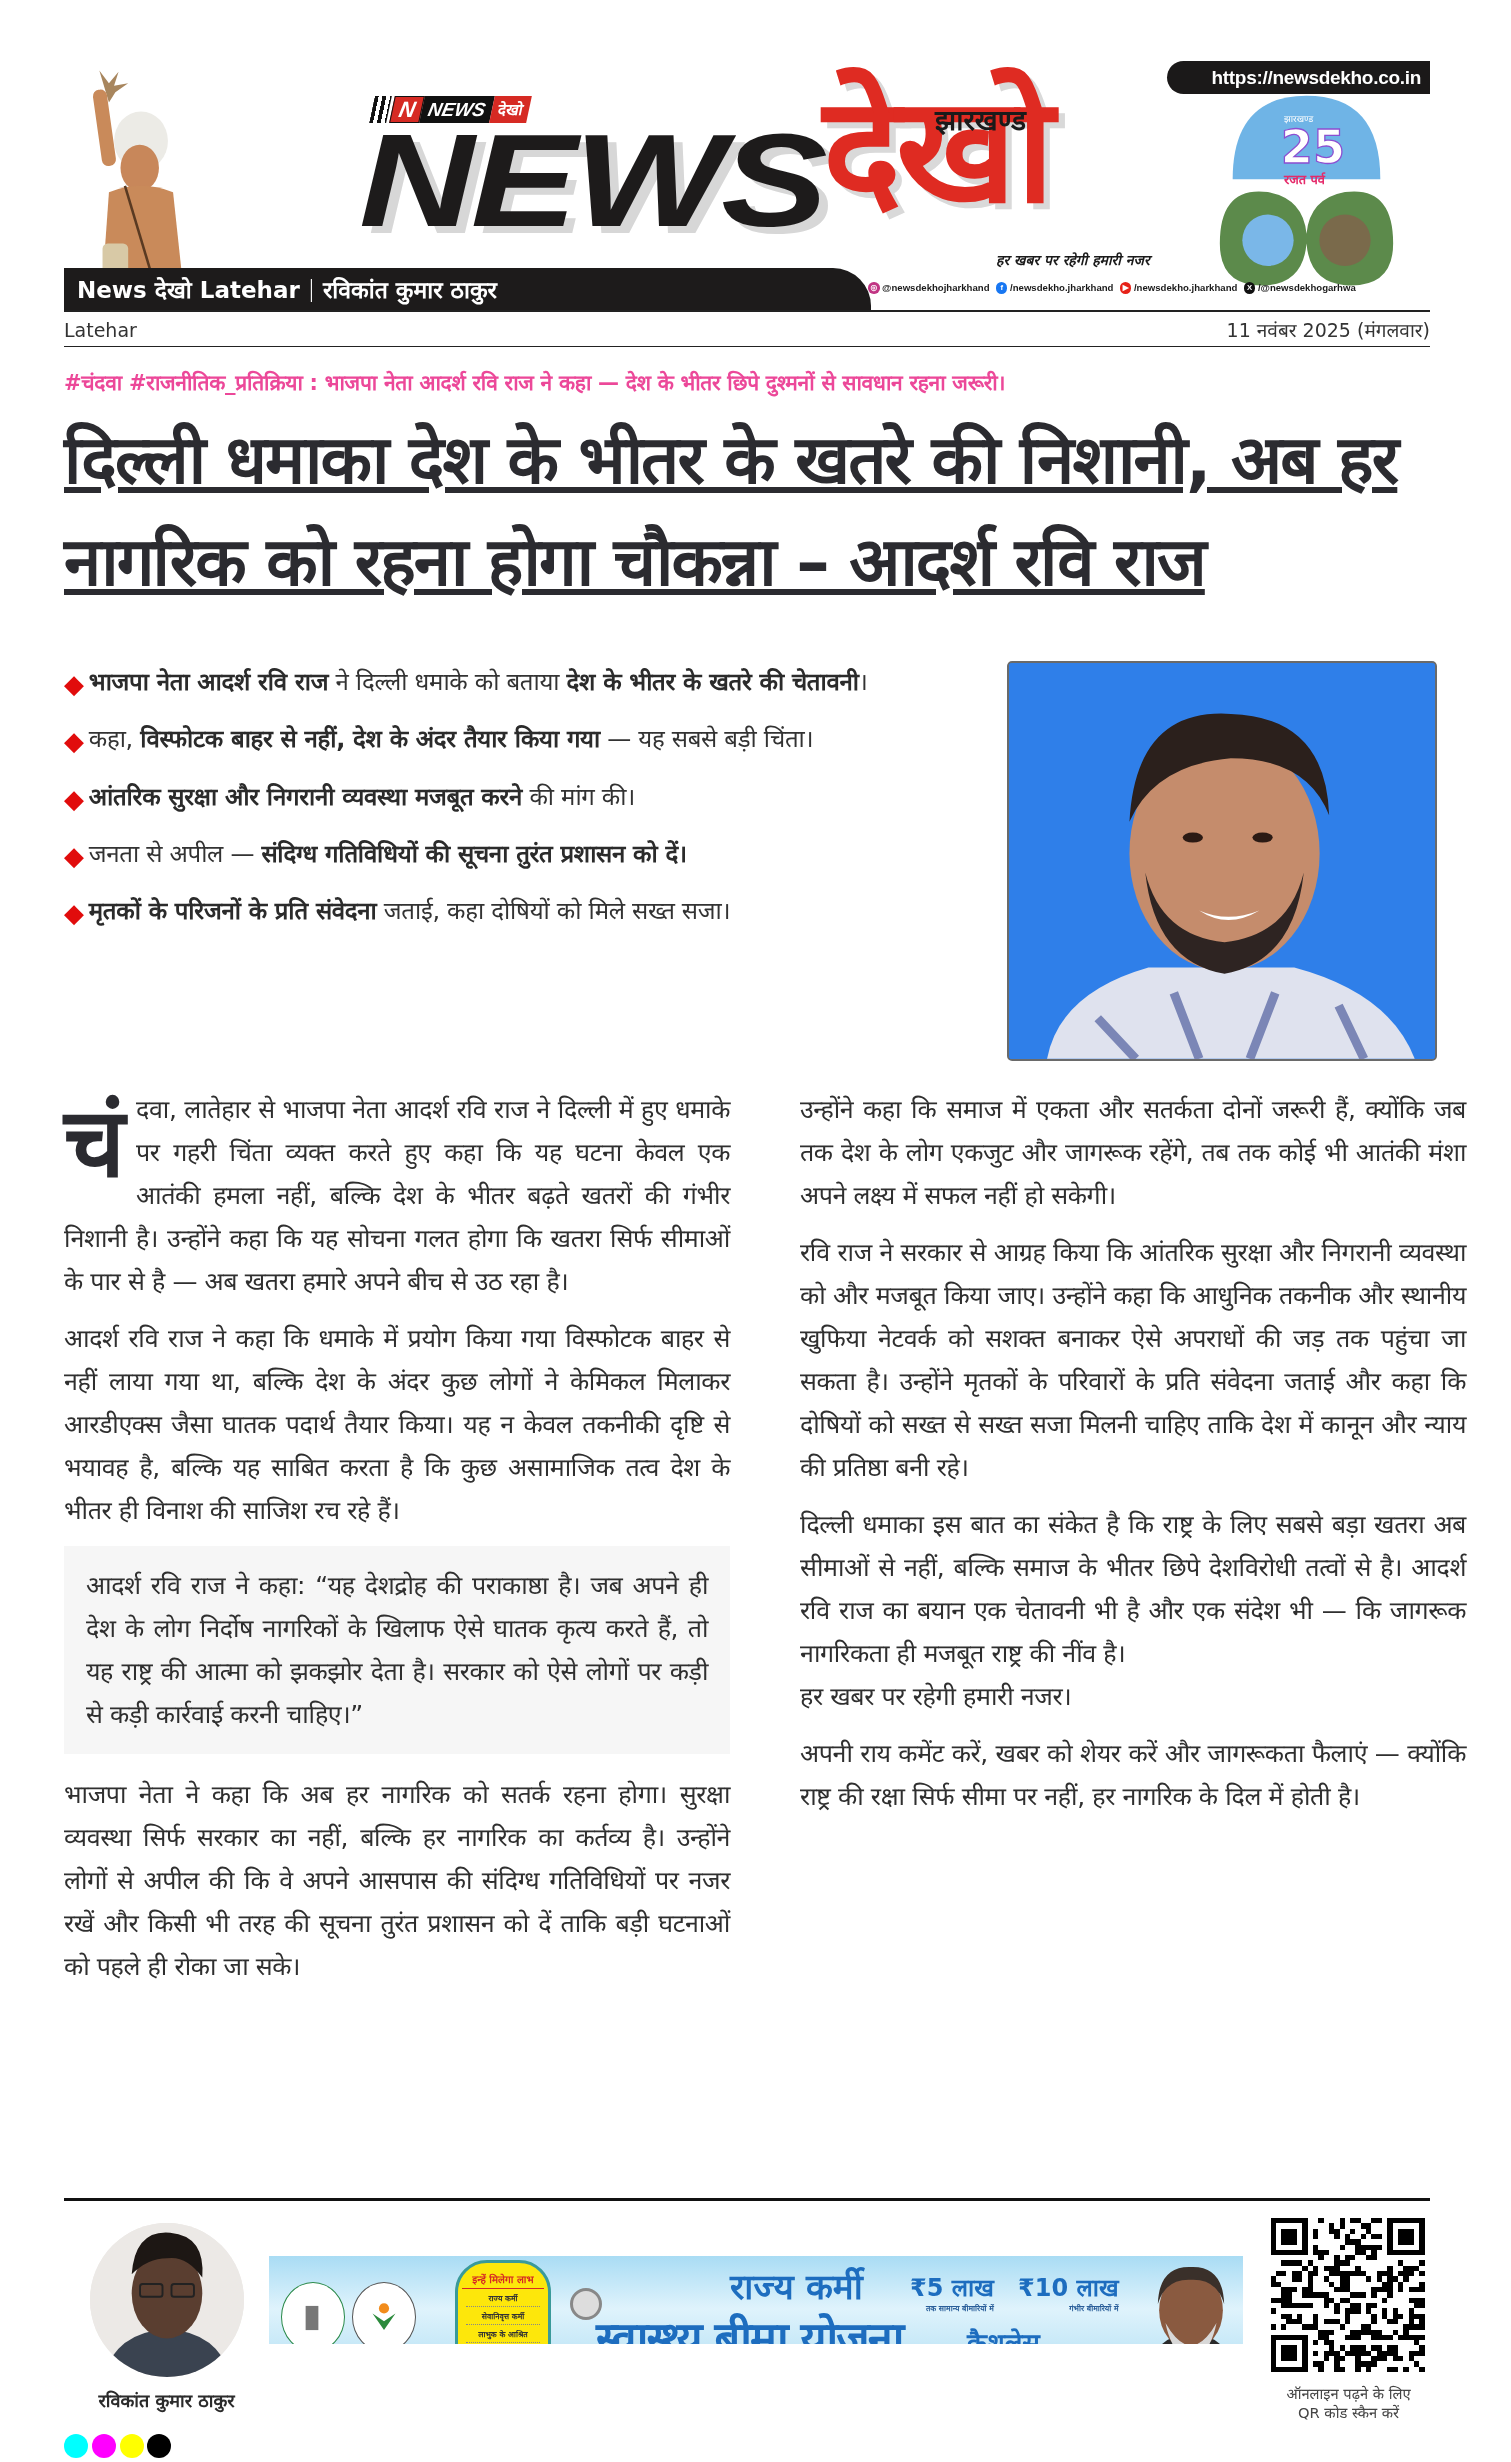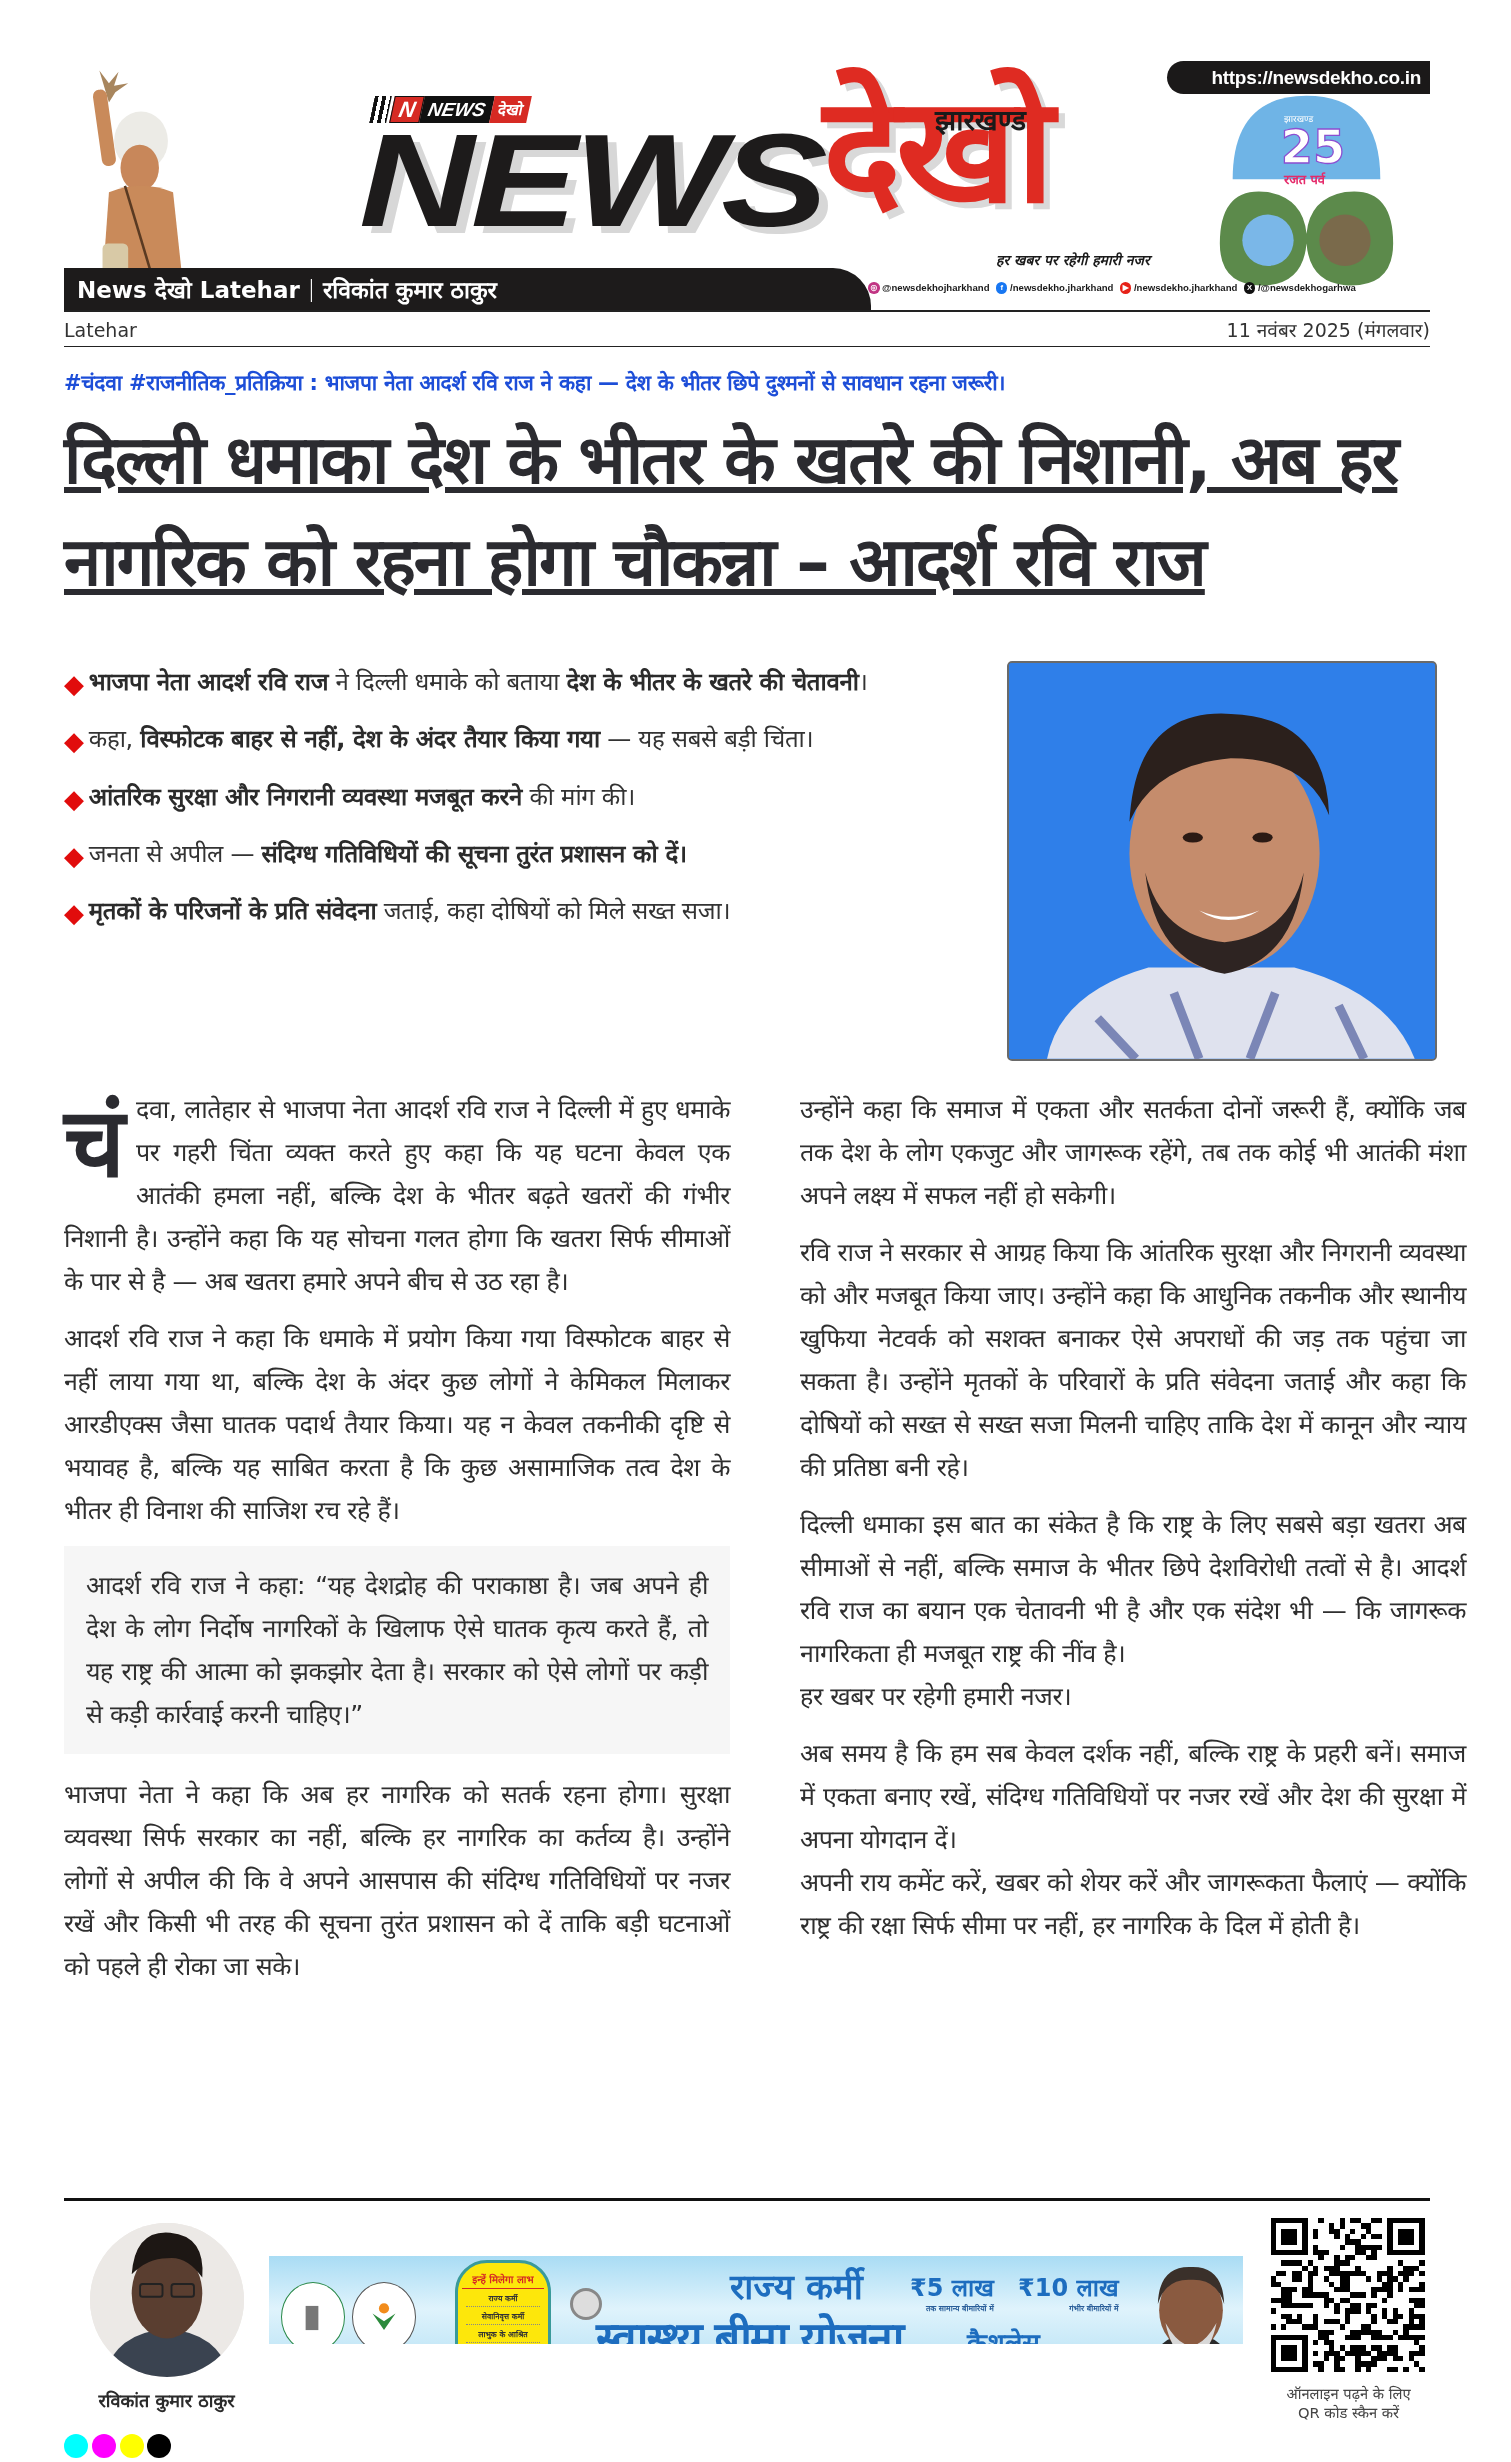--- a/index.html
+++ b/index.html
@@ -31,21 +31,21 @@
 
   .socials { position: absolute; left: 868px; top: 282px; display: flex; align-items: center; gap: 6.4px; font: 700 9.6px "Liberation Sans", sans-serif; color: #1a1a1a; }
   .socials .si { display: flex; align-items: center; gap: 2.6px; }
   .socials .ic { width: 11.5px; height: 11.5px; border-radius: 50%; display: inline-flex; align-items: center; justify-content: center; color: #fff; font-size: 7.7px; font-weight: 700; }
 
   .rule-top { position: absolute; left: 64px; top: 310px; width: 1366px; height: 1.9px; background: #222; }
   .meta-row { position: absolute; left: 64px; top: 316px; width: 1366px; height: 28px; display: flex; justify-content: space-between; align-items: center; font: 400 19px "DejaVu Sans", sans-serif; color: #333; }
   .rule-meta { position: absolute; left: 64px; top: 346px; width: 1366px; height: 1.3px; background: #222; }
 
   
-  .kicker { position: absolute; left: 64px; top: 368px; width: 1371px; font: 700 21px "DejaVu Sans", sans-serif; color: #1d4ed8; white-space: nowrap; letter-spacing: -0.3px; }
+  .kicker { position: absolute; left: 64px; top: 368px; width: 1371px; font: 700 21px "DejaVu Sans", sans-serif; color: #ec4899; white-space: nowrap; letter-spacing: -0.3px; }
   .headline { position: absolute; left: 64px; top: 410px; width: 1384px; font: 900 67px/1.52 "DejaVu Sans", sans-serif; color: #2b2b30; letter-spacing: -1.9px; text-decoration: underline; }
 
   
   .highlights { position: absolute; left: 64px; top: 660px; width: 897px; }
   .hl { display: flex; align-items: flex-start; font: 400 24px/1.86 "DejaVu Sans", sans-serif; color: #333; margin-bottom: 9px; letter-spacing: -0.3px; }
   .hl .dia { color: #e10c0c; font-size: 26px; margin-right: 5.1px; flex: 0 0 auto; line-height: 1.86; }
   .hl b { font-weight: 700; color: #2b2b2b; }
 
   .photo { position: absolute; left: 1007px; top: 661px; width: 430px; height: 400px; border: 2.6px solid #6a6a6a; border-radius: 5.1px; background: #2f7fe9; overflow: hidden; }
   .photo svg { width: 100%; height: 100%; }
@@ -211,21 +211,20 @@
   <p>आदर्श रवि राज ने कहा कि धमाके में प्रयोग किया गया विस्फोटक बाहर से नहीं लाया गया था, बल्कि देश के अंदर कुछ लोगों ने केमिकल मिलाकर आरडीएक्स जैसा घातक पदार्थ तैयार किया। यह न केवल तकनीकी दृष्टि से भयावह है, बल्कि यह साबित करता है कि कुछ असामाजिक तत्व देश के भीतर ही विनाश की साजिश रच रहे हैं।</p>
   <div class="quote">आदर्श रवि राज ने कहा: “यह देशद्रोह की पराकाष्ठा है। जब अपने ही देश के लोग निर्दोष नागरिकों के खिलाफ ऐसे घातक कृत्य करते हैं, तो यह राष्ट्र की आत्मा को झकझोर देता है। सरकार को ऐसे लोगों पर कड़ी से कड़ी कार्रवाई करनी चाहिए।”</div>
   <p>भाजपा नेता ने कहा कि अब हर नागरिक को सतर्क रहना होगा। सुरक्षा व्यवस्था सिर्फ सरकार का नहीं, बल्कि हर नागरिक का कर्तव्य है। उन्होंने लोगों से अपील की कि वे अपने आसपास की संदिग्ध गतिविधियों पर नजर रखें और किसी भी तरह की सूचना तुरंत प्रशासन को दें ताकि बड़ी घटनाओं को पहले ही रोका जा सके।</p>
 </div>
 
 <div class="col col-right">
   <p>उन्होंने कहा कि समाज में एकता और सतर्कता दोनों जरूरी हैं, क्योंकि जब तक देश के लोग एकजुट और जागरूक रहेंगे, तब तक कोई भी आतंकी मंशा अपने लक्ष्य में सफल नहीं हो सकेगी।</p>
   <p>रवि राज ने सरकार से आग्रह किया कि आंतरिक सुरक्षा और निगरानी व्यवस्था को और मजबूत किया जाए। उन्होंने कहा कि आधुनिक तकनीक और स्थानीय खुफिया नेटवर्क को सशक्त बनाकर ऐसे अपराधों की जड़ तक पहुंचा जा सकता है। उन्होंने मृतकों के परिवारों के प्रति संवेदना जताई और कहा कि दोषियों को सख्त से सख्त सजा मिलनी चाहिए ताकि देश में कानून और न्याय की प्रतिष्ठा बनी रहे।</p>
   <p class="tight">दिल्ली धमाका इस बात का संकेत है कि राष्ट्र के लिए सबसे बड़ा खतरा अब सीमाओं से नहीं, बल्कि समाज के भीतर छिपे देशविरोधी तत्वों से है। आदर्श रवि राज का बयान एक चेतावनी भी है और एक संदेश भी — कि जागरूक नागरिकता ही मजबूत राष्ट्र की नींव है।</p>
   <p>हर खबर पर रहेगी हमारी नजर।</p>
-  <p class="tight">अब समय है कि हम सब केवल दर्शक नहीं, बल्कि राष्ट्र के प्रहरी बनें। समाज में एकता बनाए रखें, संदिग्ध गतिविधियों पर नजर रखें और देश की सुरक्षा में अपना योगदान दें।</p>
   <p>अपनी राय कमेंट करें, खबर को शेयर करें और जागरूकता फैलाएं — क्योंकि राष्ट्र की रक्षा सिर्फ सीमा पर नहीं, हर नागरिक के दिल में होती है।</p>
 </div>
 
 <div class="rule-foot"></div>
 
 <div class="author-photo">
   <svg viewBox="0 0 240 240">
     <rect width="240" height="240" fill="#ece9e6"></rect>
     <path d="M20 240 Q40 170 120 165 Q200 170 220 240 Z" fill="#3a4350"></path>
     <ellipse cx="120" cy="110" rx="55" ry="70" fill="#5a3e30"></ellipse>

